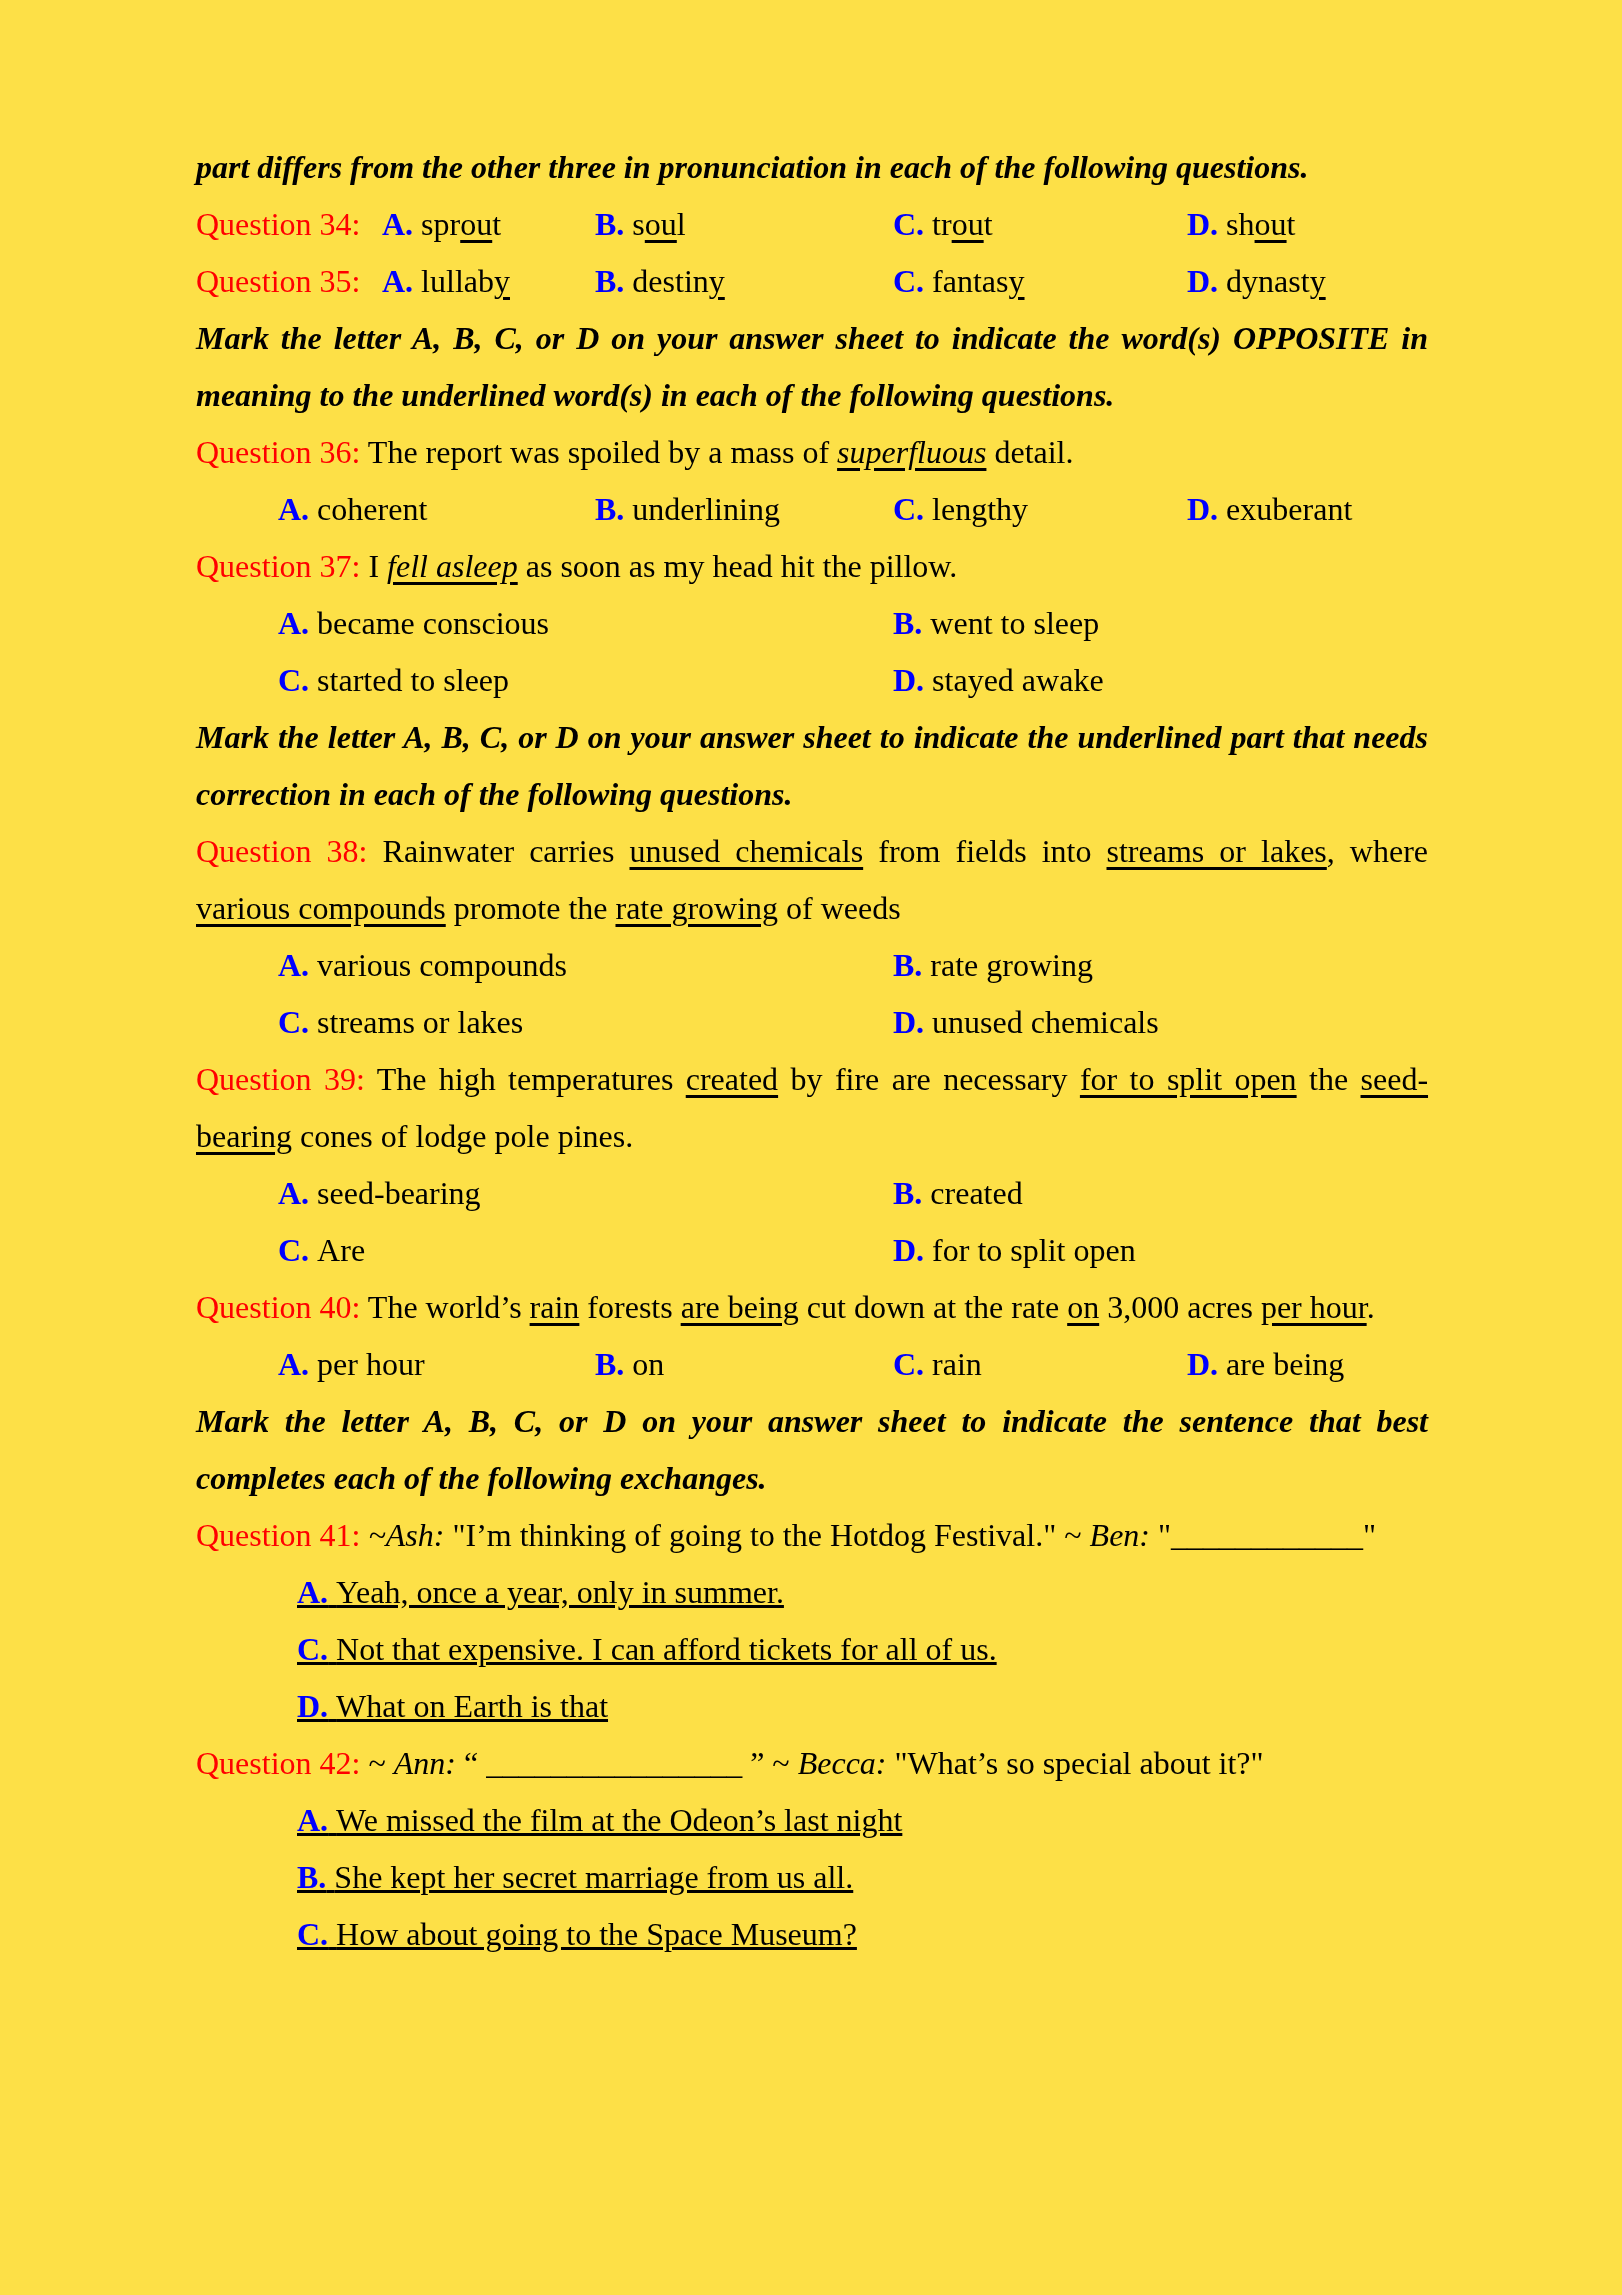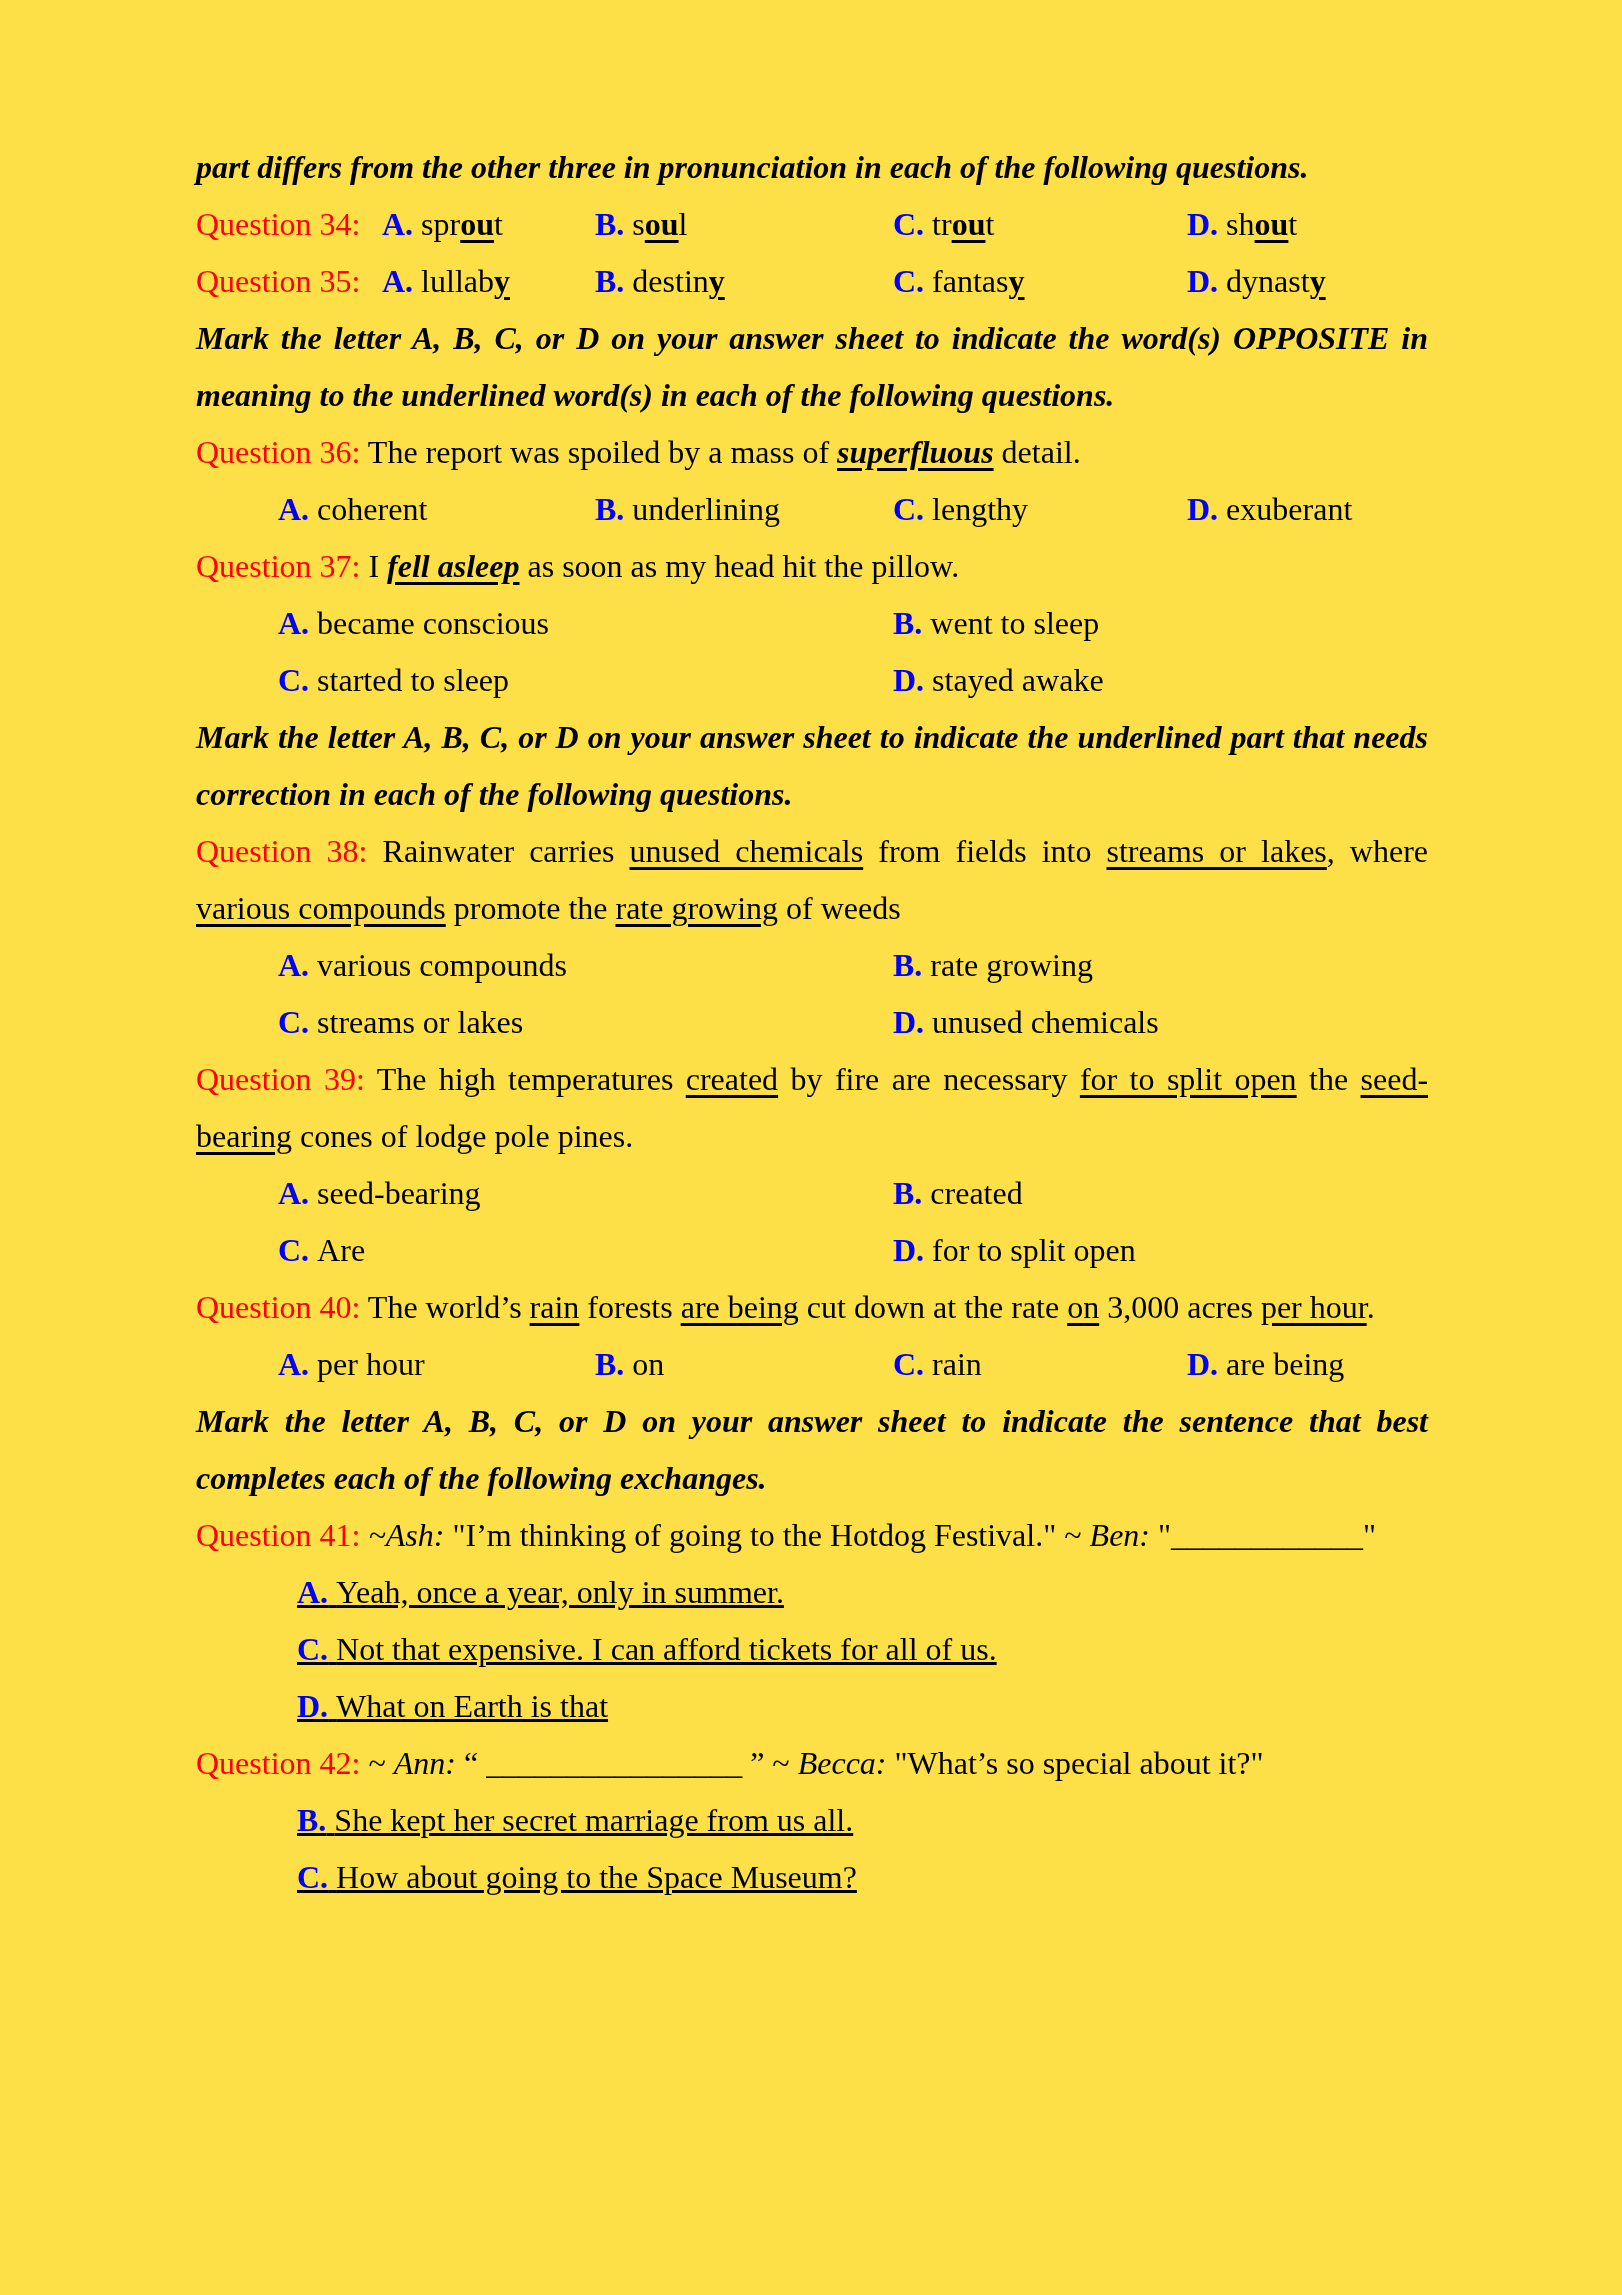--- a/index.html
+++ b/index.html
@@ -56,21 +56,21 @@
   .rowq .o1 { left: 399px; }
   .rowq .o2 { left: 697px; }
   .rowq .o3 { left: 991px; }
   .row4 .o0 { left: 82px; }
   .row4 .o1 { left: 399px; }
   .row4 .o2 { left: 697px; }
   .row4 .o3 { left: 991px; }
   .row2 .o0 { left: 82px; }
   .row2 .o1 { left: 697px; }
   .xopt { padding-left: 101px; text-decoration: underline; }
-  .b { font-weight: bold; margin-top: 9px; }
+  .b { font-weight: normal; margin-top: 9px; }
   .i { font-style: italic; }
   .u { text-decoration: underline; text-underline-offset: 4.6px; }
 </style>
 </head>
 <body style="background: rgb(255, 255, 255); color: rgb(0, 0, 0);">
 
 <div class="page">
   <div class="content">
       <div class="para inst"><span>part differs from the other three in pronunciation in each of the following questions.</span></div>
       <div class="row rowq"><span class="qlabel">Question 34:</span><span class="opt o0"><span class="letter">A.</span>&nbsp;<span>spr</span><span class="b u">ou</span><span>t</span></span><span class="opt o1"><span class="letter">B.</span>&nbsp;<span>s</span><span class="b u">ou</span><span>l</span></span><span class="opt o2"><span class="letter">C.</span>&nbsp;<span>tr</span><span class="b u">ou</span><span>t</span></span><span class="opt o3"><span class="letter">D.</span>&nbsp;<span>sh</span><span class="b u">ou</span><span>t</span></span></div>
@@ -117,17 +117,18 @@
         <span class="opt o1"><span class="letter">B.</span>&nbsp;<span>on</span></span>
         <span class="opt o2"><span class="letter">C.</span>&nbsp;<span>rain</span></span>
         <span class="opt o3"><span class="letter">D.</span>&nbsp;<span>are being</span></span>
       </div>
       <div class="para inst"><span>Mark the letter A, B, C, or D on your answer sheet to indicate the sentence that best completes each of the following exchanges.</span></div>
       <div class="para qp"><span class="qlabel">Question 41:</span><span> </span><span class="i">~Ash:</span><span> "I’m thinking of going to the Hotdog Festival." ~ </span><span class="i">Ben:</span><span> "____________"</span></div>
       <div class="para xopt"><span class="letter">A.</span>&nbsp;<span>Yeah, once a year, only in summer.</span></div>
       <div class="para xopt"><span class="letter">C.</span>&nbsp;<span>Not that expensive. I can afford tickets for all of us.</span></div>
       <div class="para xopt"><span class="letter">D.</span>&nbsp;<span>What on Earth is that</span></div>
       <div class="para qp"><span class="qlabel">Question 42:</span><span> ~ </span><span class="i">Ann:</span><span> “ ________________ ”  ~ </span><span class="i">Becca:</span><span> "What’s so special about it?"</span></div>
+      <div class="para xopt"><span class="letter">A.</span>&nbsp;<span>We missed the film at the Odeon’s last night</span></div>
       <div class="para xopt"><span class="letter">B.</span>&nbsp;<span>She kept her secret marriage from us all.</span></div>
       <div class="para xopt"><span class="letter">C.</span>&nbsp;<span>How about going to the Space Museum?</span></div>
     </div>
 </div>
 
 
 </body></html>

